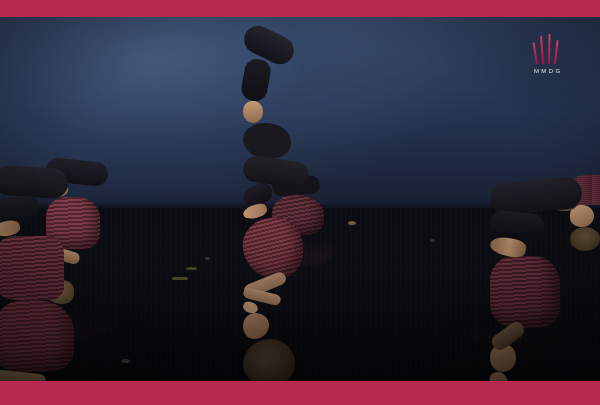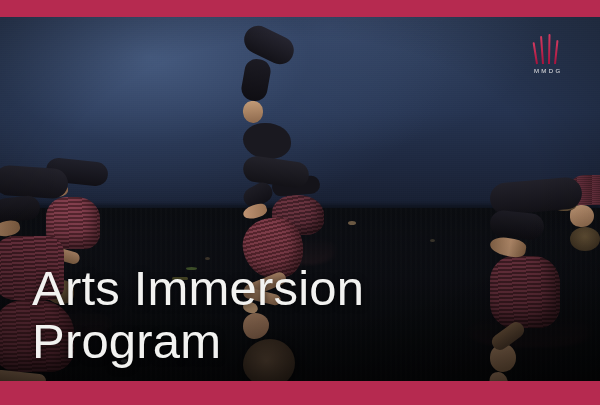--- a/index.html
+++ b/index.html
@@ -519,24 +519,20 @@
       <div class="rf-arm"></div>
       <div class="rf-face"></div>
       <div class="rf-hand"></div>
 
     </div>
 
     <div class="vignette"></div>
     <div class="text-scrim"></div>
   </div>
 
-  <div class="headline">
-    <span class="ln">Arts Immersion</span>
-    <span class="ln">Program</span>
-  </div>
 
   <div class="logo">
     <div class="logo-mark">
       <i class="s1"></i>
       <i class="s2"></i>
       <i class="s3"></i>
       <i class="s4"></i>
     </div>
     <div class="logo-word">MMDG</div>
   </div>

